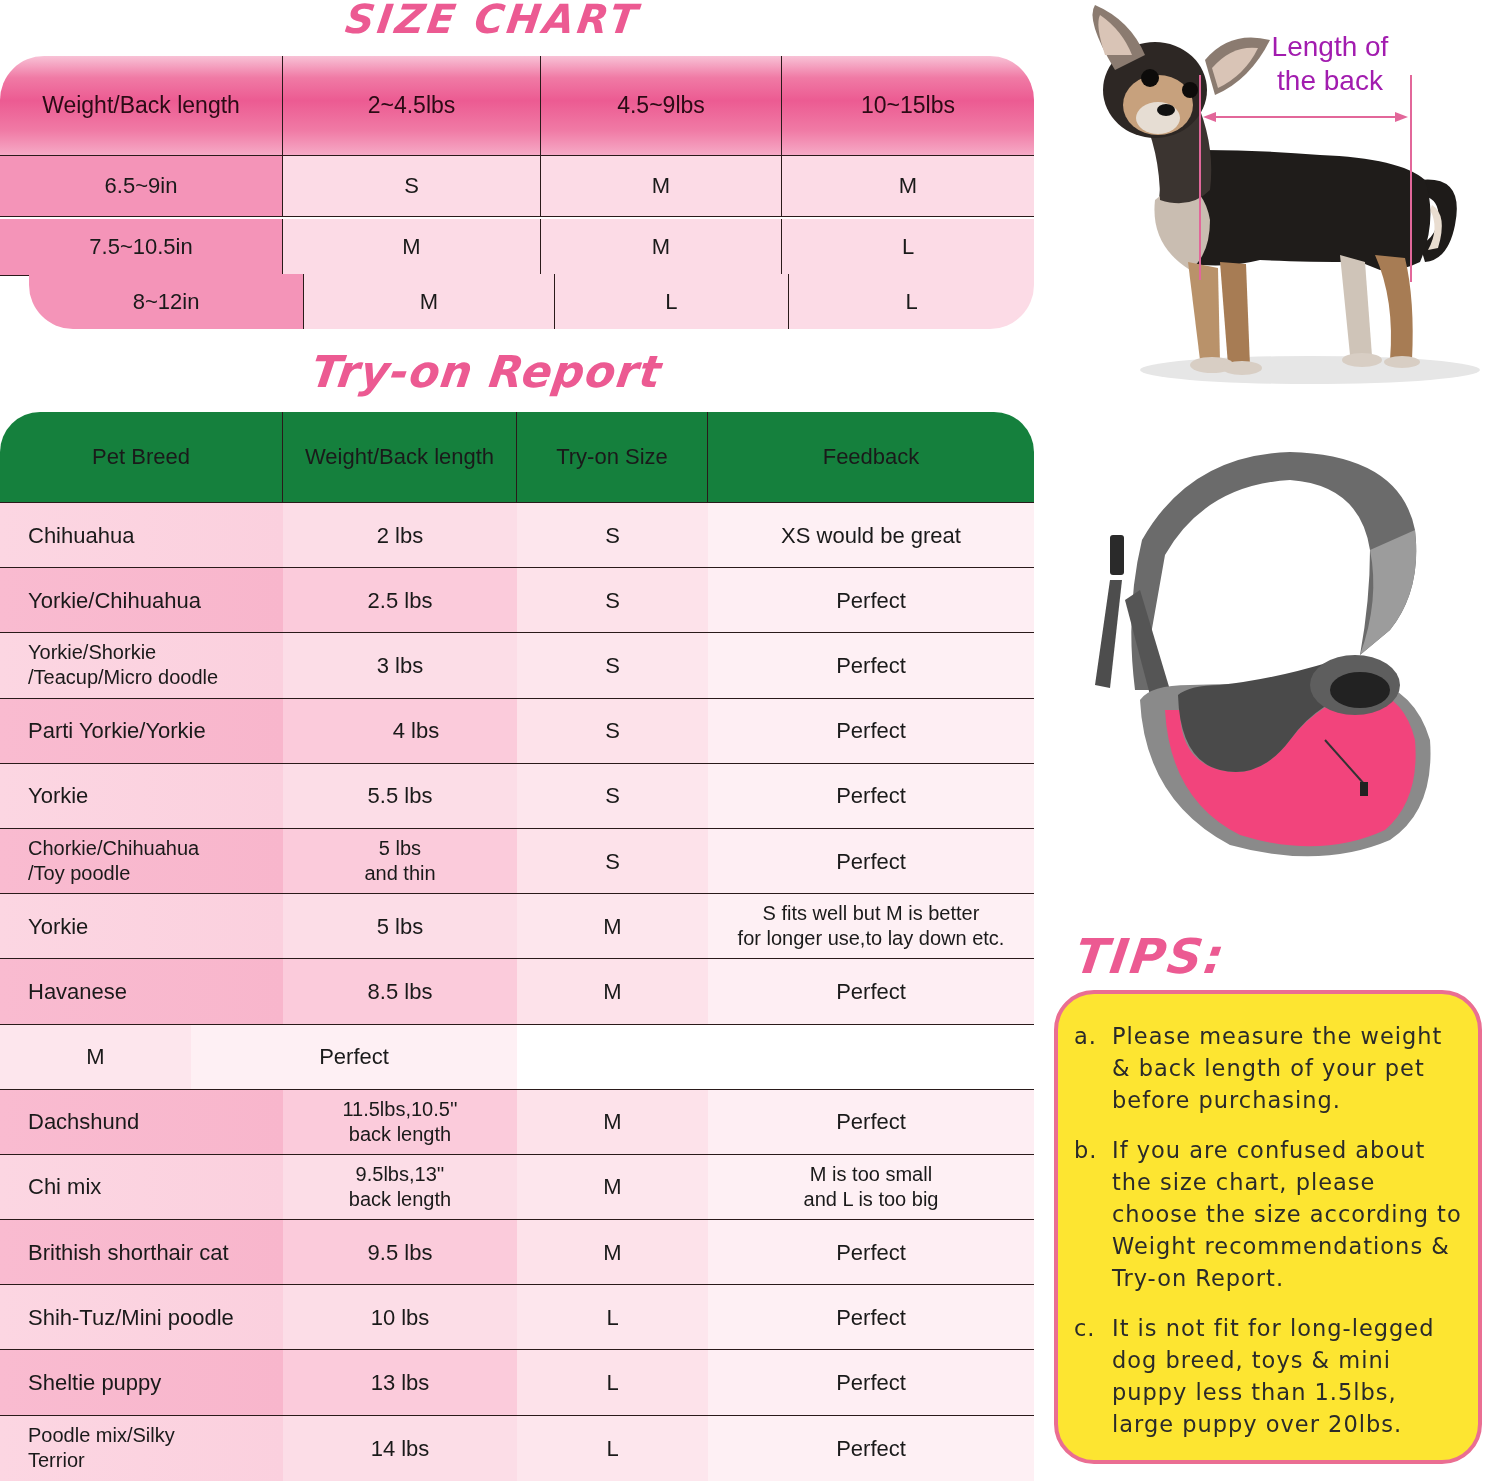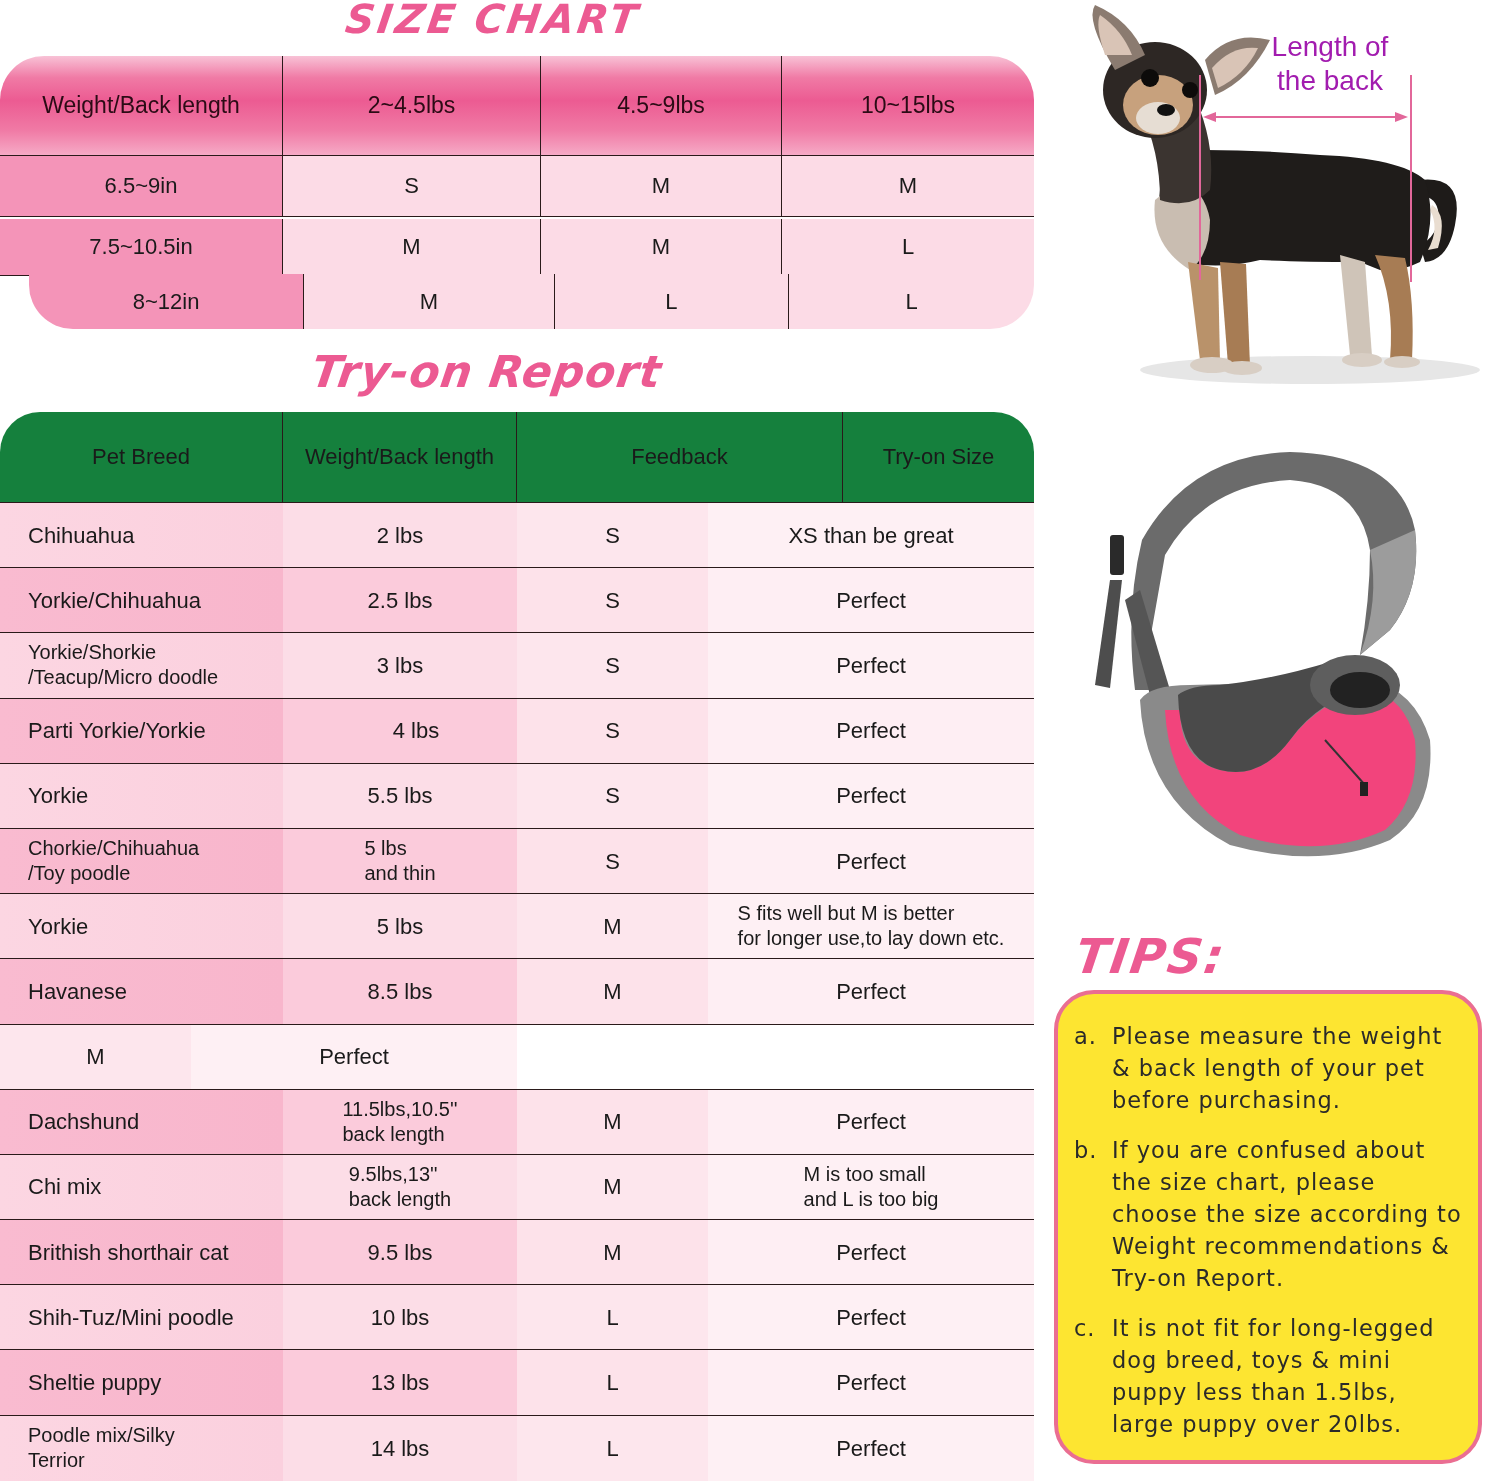--- a/index.html
+++ b/index.html
@@ -64,21 +64,21 @@
     font-size: 22px; color: #1a1a1a;
     border-right: 1.5px solid #2a1a1a;
     height: 100%;
     text-align: center;
   }
   .rhead .cell:last-child { border-right: none; }
   .rrow { display: flex; height: 65.2px; border-bottom: 1.5px solid #2a1a1a; }
   .rrow:last-child { border-bottom: none; }
   .rrow .cell {
     display: flex; align-items: center; justify-content: center;
-    font-size: 22px; color: #1a1a1a; text-align: left; line-height: 25px;
+    font-size: 22px; color: #1a1a1a; text-align: center; line-height: 25px;
     height: 100%;
   }
   .rrow .cell.breed { justify-content: flex-start; padding-left: 28px; text-align: left; }
   .rrow .cell.small { font-size: 20px; line-height: 25px; }
   .rc1 { width: 283px; } .rc2 { width: 234px; } .rc3 { width: 191px; } .rc4 { width: 326px; }
 
   .rrow.odd .rc1 { background: linear-gradient(to right, #fcd6e2, #fbd0de); }
   .rrow.odd .rc2 { background: #fcdde7; }
   .rrow.odd .rc3 { background: #fde6ed; }
   .rrow.odd .rc4 { background: #fef0f4; }
@@ -141,29 +141,29 @@
     <div class="cell c4">L</div>
   </div>
 </div>
 
 <div class="title report-title">Try-on Report</div>
 
 <div class="report-table">
   <div class="rhead">
     <div class="cell rc1">Pet Breed</div>
     <div class="cell rc2">Weight/Back length</div>
+    <div class="cell rc3">Try-on Size</div>
     <div class="cell rc4">Feedback</div>
-    <div class="cell rc3">Try-on Size</div>
   </div>
   <div id="report-body">
       <div class="rrow odd">
         <div class="cell rc1 breed" style="white-space: pre-line;">Chihuahua</div>
         <div class="cell rc2" style="white-space: pre-line;">2 lbs</div>
         <div class="cell rc3" style="white-space: pre-line;">S</div>
-        <div class="cell rc4" style="white-space: pre-line;">XS than be great</div>
+        <div class="cell rc4" style="white-space: pre-line;">XS would be great</div>
       </div>
       <div class="rrow even">
         <div class="cell rc1 breed" style="white-space: pre-line;">Yorkie/Chihuahua</div>
         <div class="cell rc2" style="white-space: pre-line;">2.5 lbs</div>
         <div class="cell rc3" style="white-space: pre-line;">S</div>
         <div class="cell rc4" style="white-space: pre-line;">Perfect</div>
       </div>
       <div class="rrow odd">
         <div class="cell rc1 breed small" style="white-space: pre-line;">Yorkie/Shorkie
 /Teacup/Micro doodle</div>

